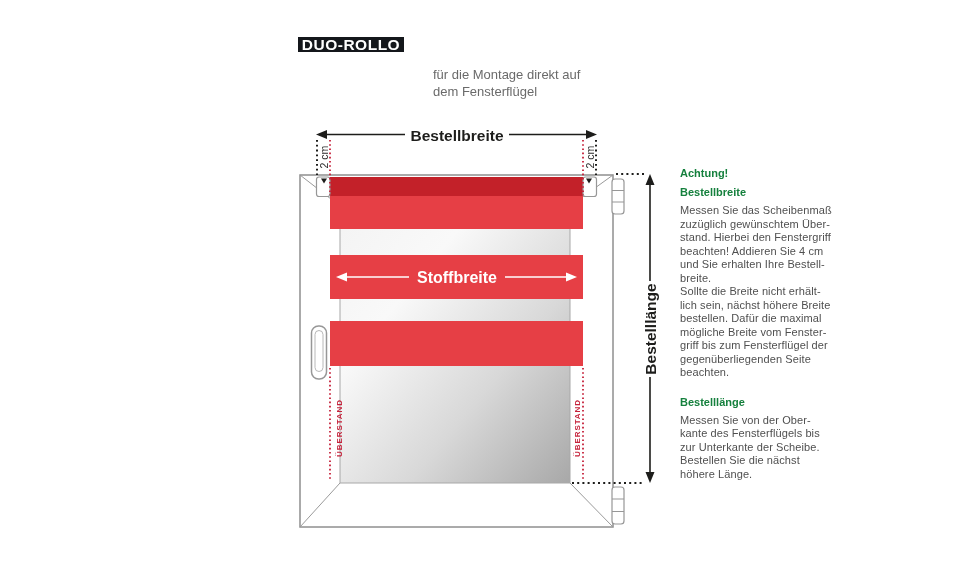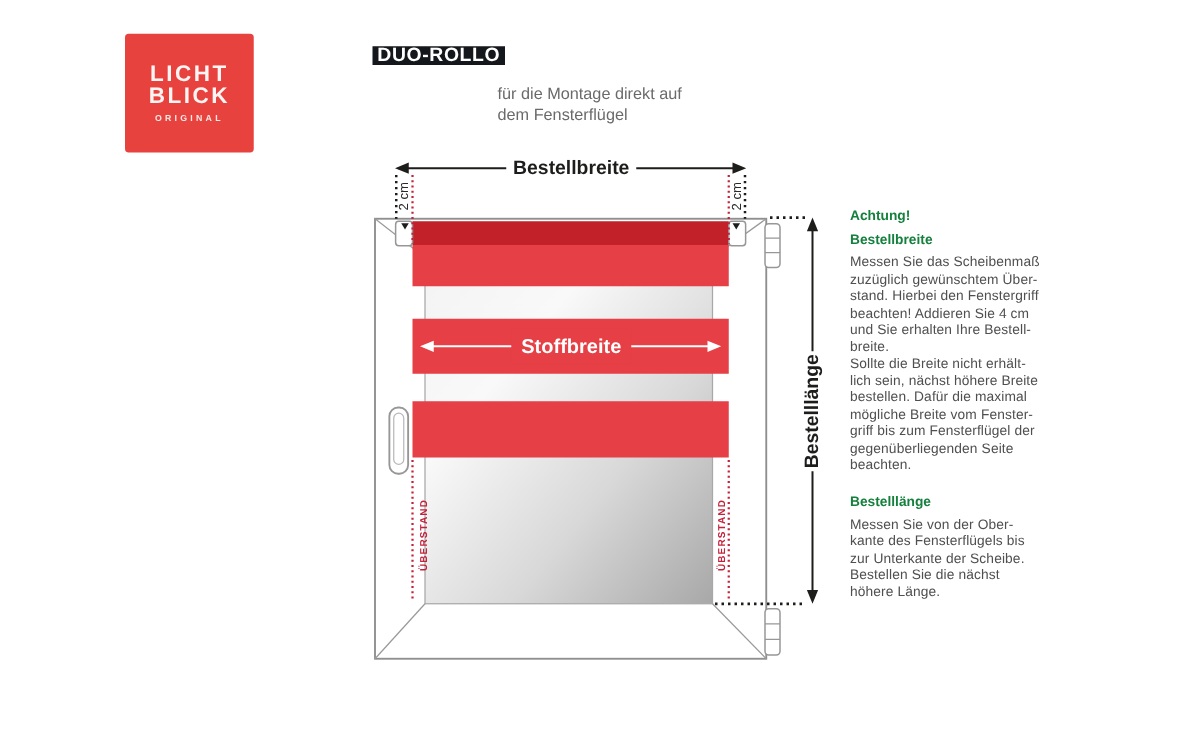--- a/index.html
+++ b/index.html
@@ -9,44 +9,37 @@
   
   .logo{position:absolute;left:100px;top:27px;width:103px;height:95px;background:#e8423f;
         border-radius:3px;display:flex;flex-direction:column;align-items:center;justify-content:center;}
   .logo-main{font-weight:bold;font-size:18px;letter-spacing:2px;line-height:17px;color:#fdf5f3;text-align:center;}
   .logo-sub{font-size:7px;font-weight:bold;letter-spacing:2.6px;margin-top:7px;color:#f6e9e7;}
 
   
   .badge{position:absolute;left:298px;top:37px;width:106px;height:15px;background:#14171b;color:#ffffff;
          font-size:15.5px;font-weight:bold;letter-spacing:.5px;display:flex;align-items:center;justify-content:center;}
   .title{position:absolute;left:417px;top:43px;font-size:15.5px;font-weight:bold;letter-spacing:.8px;color:#2a2a2a;}
-  .subtitle{position:absolute;left:398px;top:66px;font-size:13px;line-height:17px;color:#6a6a6a;white-space:pre;}
+  .subtitle{position:absolute;left:433px;top:66px;font-size:13px;line-height:17px;color:#6a6a6a;white-space:pre;}
 
   
   .col{position:absolute;left:680px;top:166px;width:185px;color:#4f4f4f;}
   .col h3{font-size:11px;line-height:15px;font-weight:bold;color:#15803d;margin:0 0 4px 0;}
   .col p{font-size:11px;line-height:13.5px;margin:0 0 15px 0;white-space:pre;letter-spacing:.1px;}
   .col p:last-child{margin-bottom:0;}
 
   
   .diagram{position:absolute;left:270px;top:118px;width:400px;height:425px;}
   .svg-label{font-family:"Liberation Sans",sans-serif;}
 </style>
 </head>
 <body>
 
 <div class="canvas">
 
-  <div class="logo">
-    <div class="logo-main">
-      <div>LICHT</div>
-      <div>BLICK</div>
-    </div>
-    <div class="logo-sub">ORIGINAL</div>
-  </div>
 
   <div class="badge">DUO-ROLLO</div>
   <div class="subtitle">für die Montage direkt auf
 dem Fensterflügel</div>
 
   <svg class="diagram" viewBox="270 118 400 425">
     <defs>
       <linearGradient id="glassGrad" x1="0" y1="0" x2="1" y2="1">
         <stop offset="0" stop-color="#f3f3f3"></stop>
         <stop offset="0.3" stop-color="#f9f9f9"></stop>

